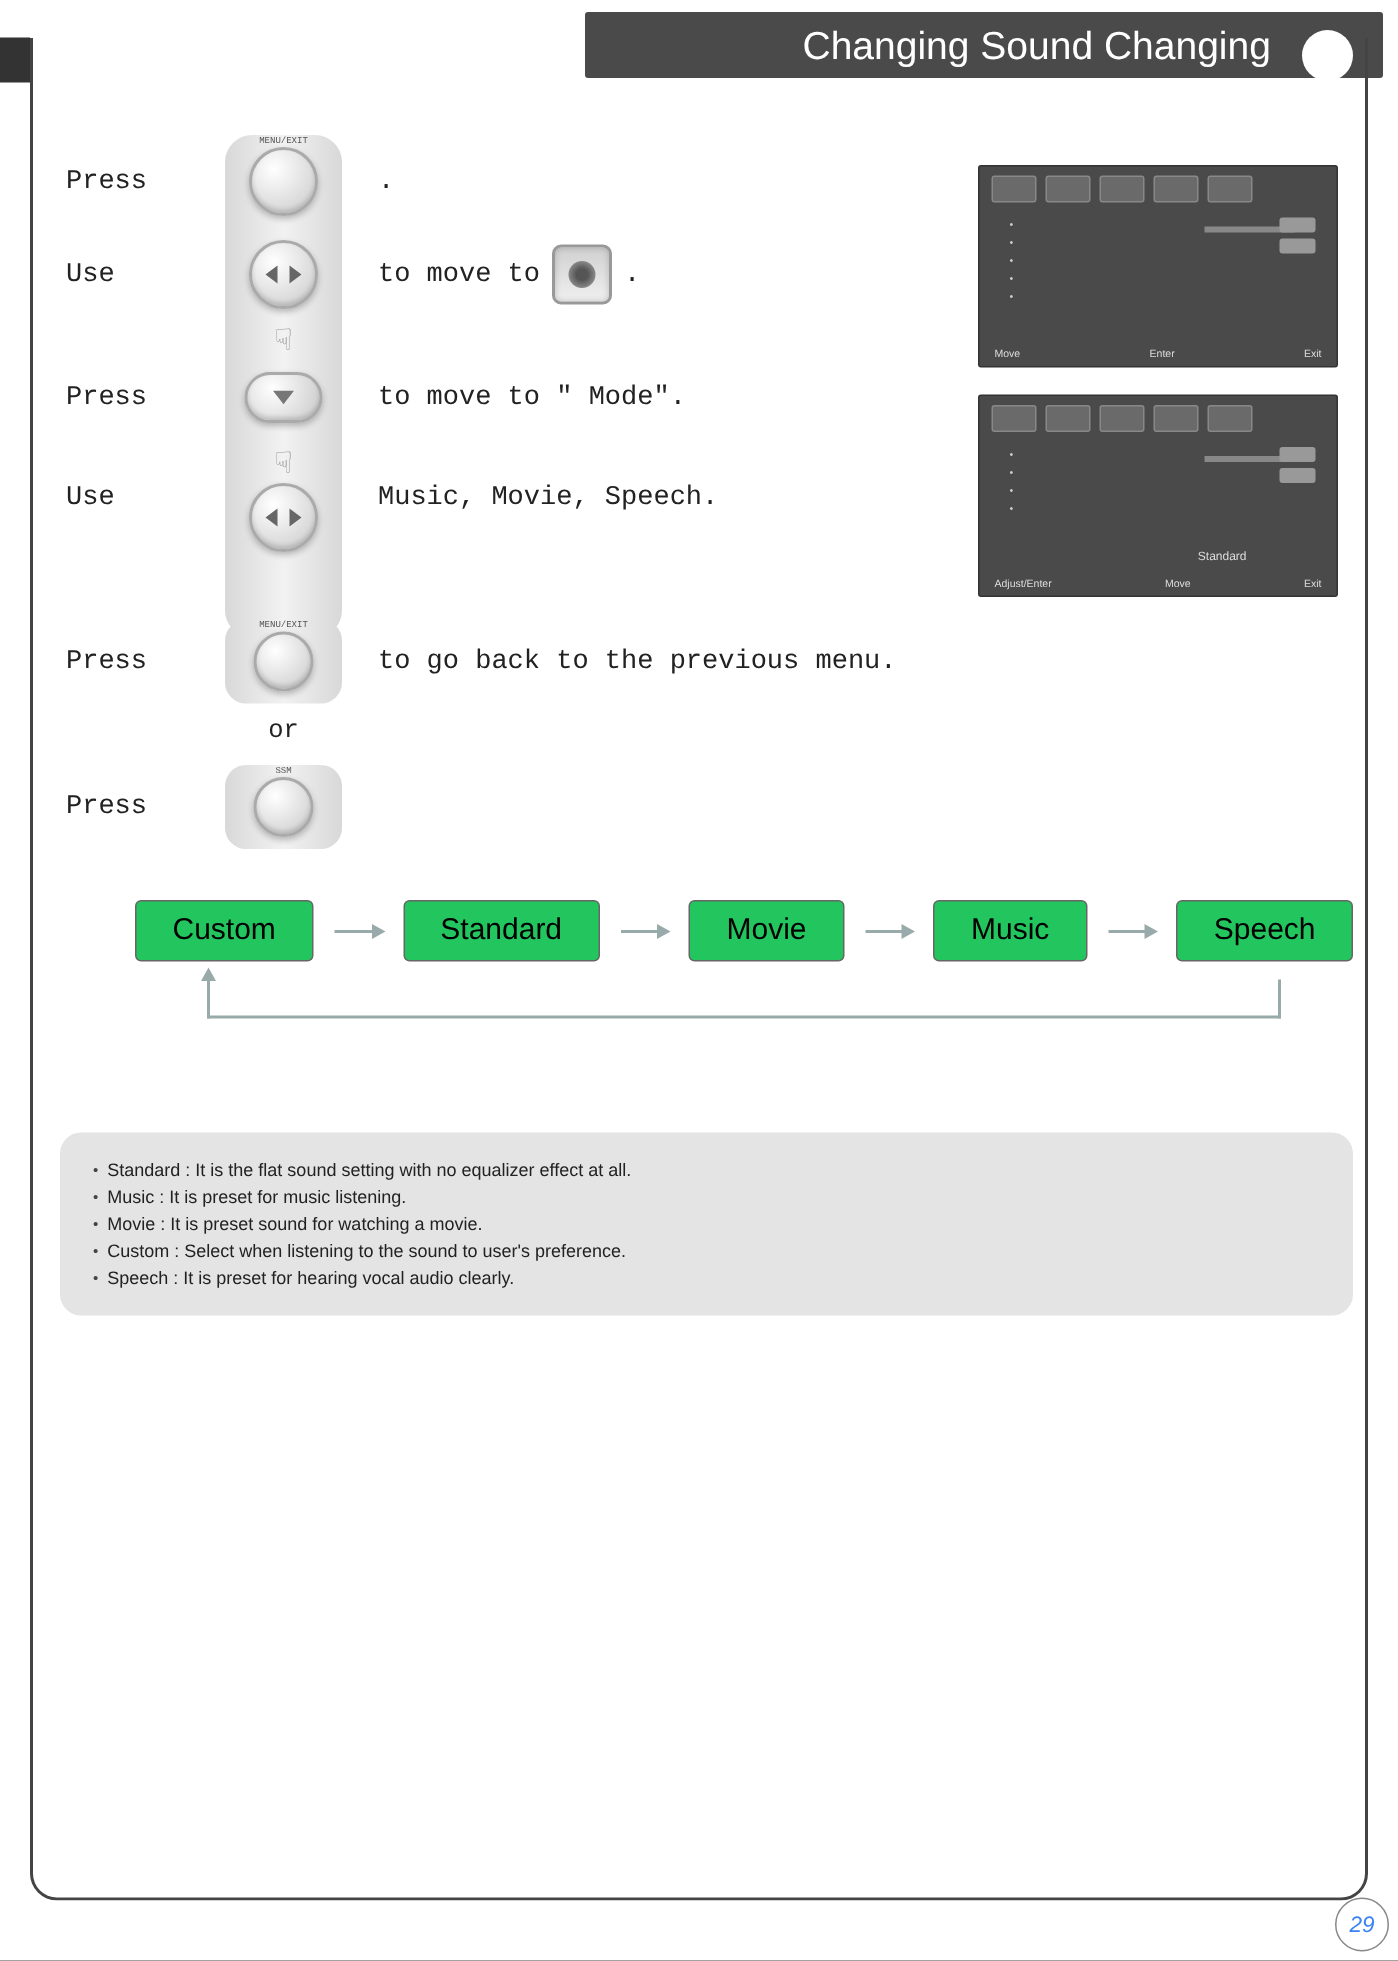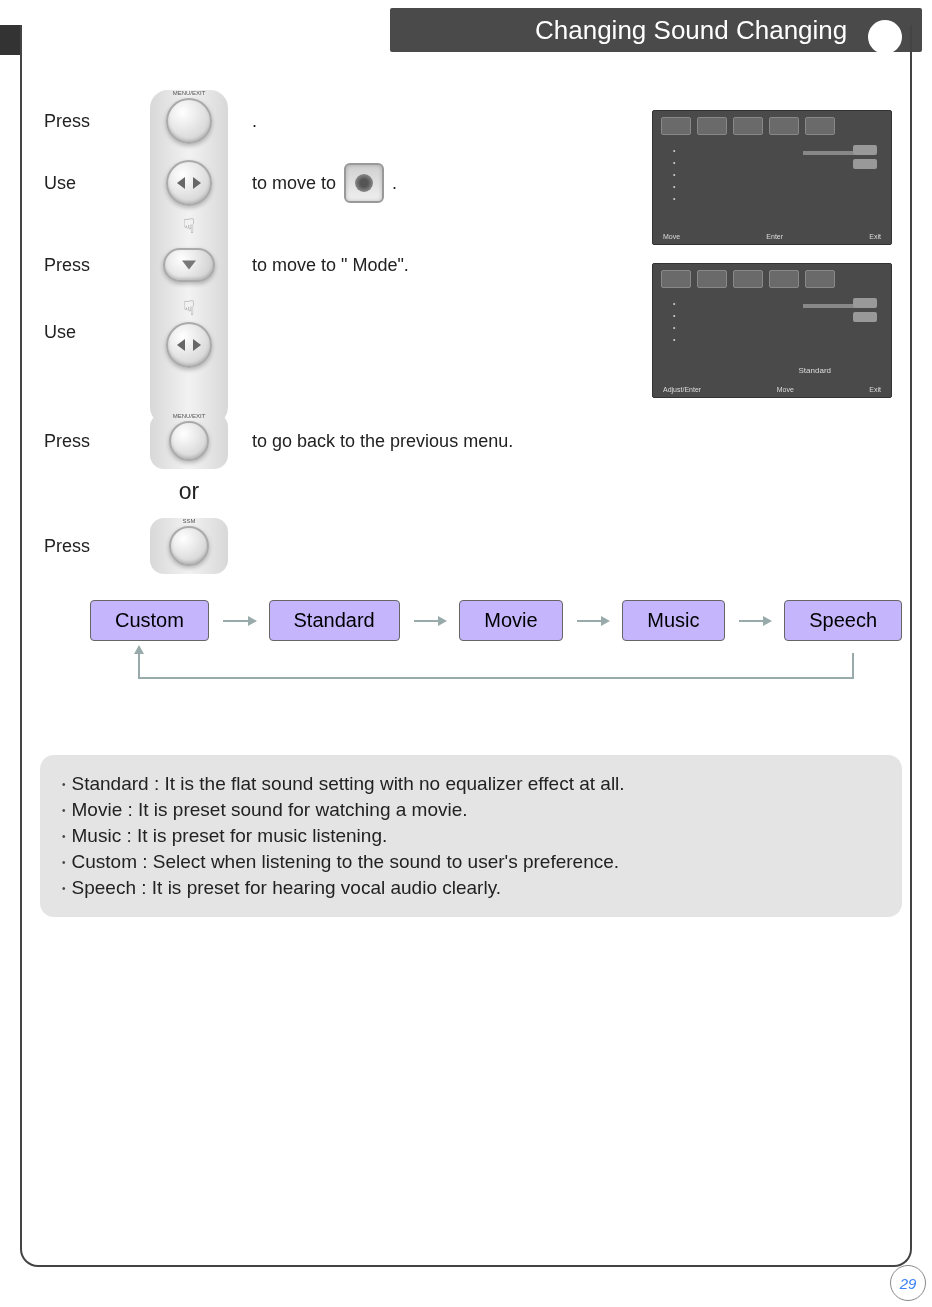--- a/index.html
+++ b/index.html
@@ -52,20 +52,21 @@
     border-radius: 50%;
   }
   .content {
     position: absolute;
     top: 90px;
     left: 40px;
     right: 40px;
   }
   .steps-area {
     position: relative;
+    font-family: Liberation Mono, monospace;
   }
   .button-rail {
     position: absolute;
     left: 110px;
     top: 0;
     width: 78px;
     height: 335px;
     background: linear-gradient(to right, #d8d8d8, #f2f2f2, #d8d8d8);
     border-radius: 18px;
   }
@@ -121,21 +122,21 @@
     border-radius: 6px;
     display:flex; align-items:center; justify-content:center;
     box-shadow: inset 0 0 4px rgba(0,0,0,0.2);
   }
   .sound-ico .spk {
     width: 18px; height: 18px; border-radius:50%;
     background: radial-gradient(circle, #555 30%, #888 70%);
   }
   .or-label {
     text-align:center; width:188px; padding:6px 0 10px 110px;
-    font-size:23px; color:#222;
+    font-size:17px; color:#222;
   }
   .small-panel {
     position:absolute; left:110px; width:78px; height:56px;
     background: linear-gradient(to right, #d8d8d8, #f2f2f2, #d8d8d8);
     border-radius: 14px;
     display:flex; align-items:center; justify-content:center;
   }
   .screenshots {
     position:absolute; right: 40px; top: 110px;
     width: 240px;
@@ -179,21 +180,21 @@
   .mode-flow {
     position:absolute; top: 600px; left: 90px; right: 30px;
     height: 110px;
   }
   .mode-row { display:flex; align-items:center; gap:14px; }
   .mode-box {
     border: 1.5px solid #666;
     border-radius: 4px;
     padding: 8px 24px;
     font-size: 20px;
-    background:#c4b5fd;
+    background:#22c55e;
   }
   .flow-arrow {
     width:32px; height:2px; background:#9aa; position:relative;
   }
   .flow-arrow::after {
     content:""; position:absolute; right:-2px; top:-4px;
     border-left:9px solid #9aa;
     border-top:5px solid transparent;
     border-bottom:5px solid transparent;
   }
@@ -209,21 +210,21 @@
     content:""; position:absolute; left:-6px; top:-8px;
     border-bottom:9px solid #9aa;
     border-left:5px solid transparent;
     border-right:5px solid transparent;
   }
   .desc-panel {
     position:absolute; top: 755px; left: 40px; right: 30px;
     background: #e4e4e4;
     border-radius: 14px;
     padding: 16px 22px;
-    font-size: 19px; color:#222;
+    font-size: 12px; color:#222;
   }
   .desc-panel .line { padding: 2px 0; }
   .desc-panel .line::before {
     content:"•"; font-size:10px; vertical-align:middle;
     margin-right:6px; color:#444;
   }
   .page-num-circle {
     position:absolute; bottom: 6px; right: 6px;
     width: 36px; height: 36px;
     border: 1.5px solid #888; border-radius:50%;
@@ -286,20 +287,21 @@
     <div style="height:20px; position:relative;">
       <div class="down-hand" style="position:absolute; left:136px;">☟</div>
     </div>
 
     <div class="step-row" style="height:72px; align-items:flex-start; padding-top:6px;">
       <div class="step-verb">Use</div>
       <div class="step-button-slot">
         <div class="rc-btn lr"></div>
       </div>
       <div class="step-text" style="display:block;">
+        <div> Music, Movie, Speech.</div>
       </div>
     </div>
 
     <div class="step-row" style="margin-top:22px;">
       <div class="step-verb">Press</div>
       <div class="small-panel" style="position:relative; left:0;">
         <div class="rc-btn small">
           <div class="lbl">MENU/EXIT</div>
         </div>
       </div>
@@ -382,19 +384,19 @@
     <div class="flow-arrow"></div>
     <div class="mode-box">Music</div>
     <div class="flow-arrow"></div>
     <div class="mode-box">Speech</div>
   </div>
   <div class="return-line"></div>
 </div>
 
 <div class="desc-panel">
   <div class="line">Standard : It is the flat sound setting with no equalizer effect at all.</div>
+  <div class="line">Music : It is preset for music listening.</div>
   <div class="line">Movie : It is preset sound for watching a movie.</div>
-  <div class="line">Music : It is preset for music listening.</div>
   <div class="line">Custom : Select when listening to the sound to user's preference.</div>
   <div class="line">Speech : It is preset for hearing vocal audio clearly.</div>
 </div>
 
 <div class="page-num-circle">29</div>
 
 </body></html>

